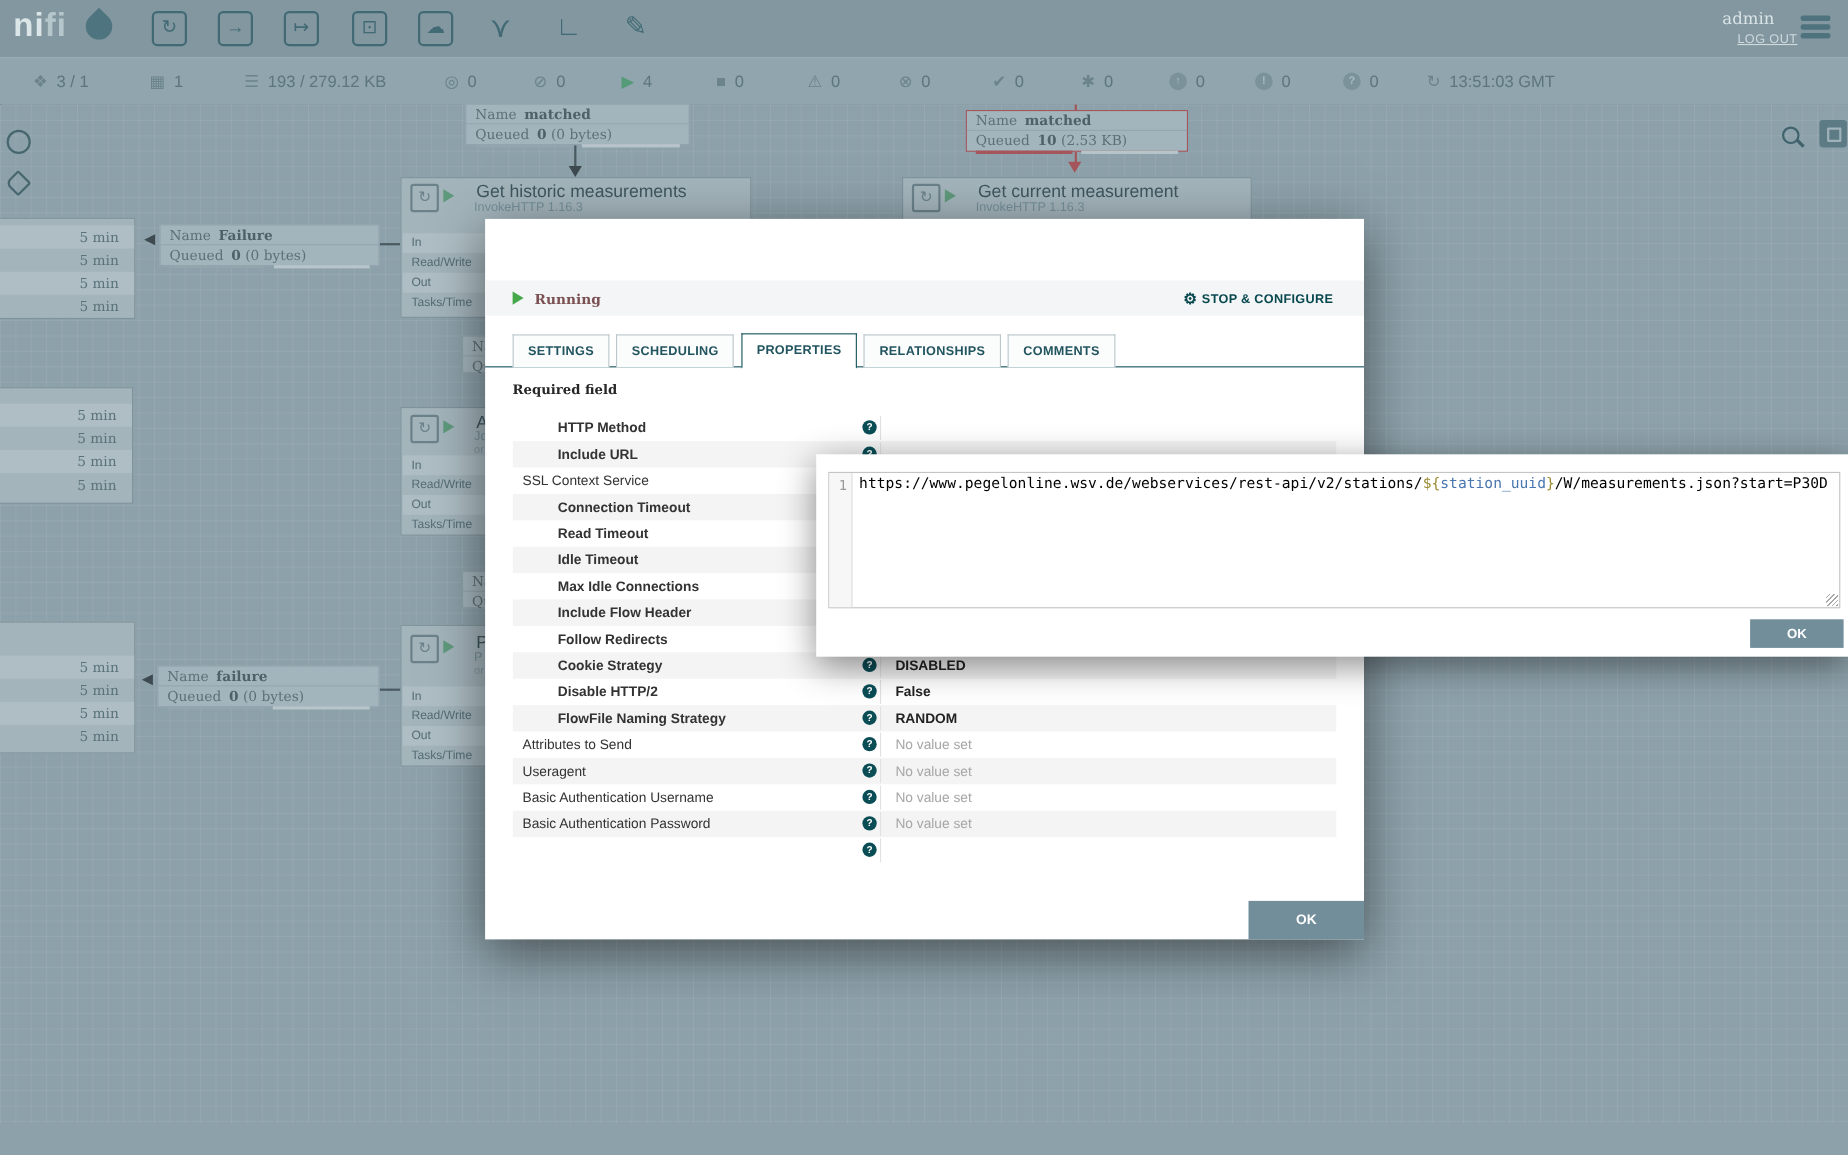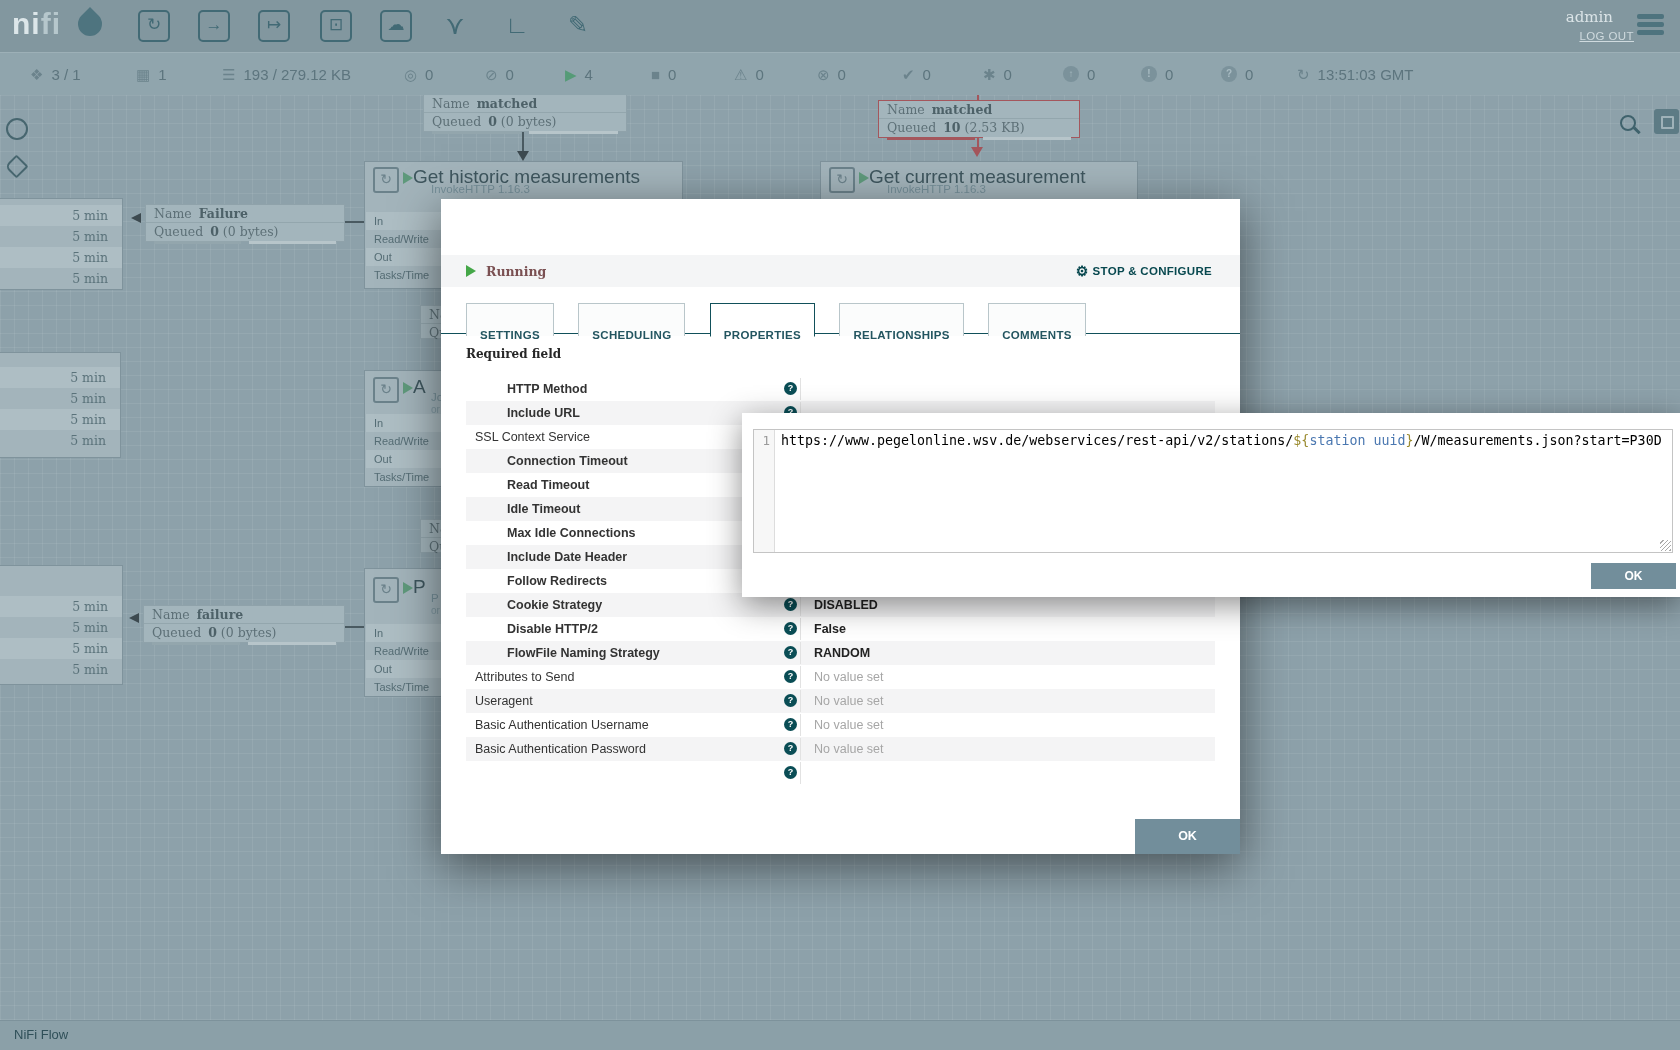--- a/index.html
+++ b/index.html
@@ -43,21 +43,21 @@
   .qlabel .v{color:#4d6168;font-weight:bold;margin-left:7px;}
   .qlabel .sz{margin-left:4px;}
   .qbars{position:relative;height:3px;margin:1px 8px 0 8px;}
   .qbars .bl{position:absolute;left:0;top:0;width:48%;height:3px;background:#93a6ad;}
   .qbars .br{position:absolute;right:0;top:0;width:48%;height:3px;background:#b7c5ca;}
   .qlabel.hl .bl{background:#a4565c;}
 
   .proc{position:absolute;background:#a3b4bb;border:1px solid #7f939c;box-sizing:border-box;overflow:hidden;}
   .proc-icon{position:absolute;width:22px;height:22px;border:2px solid #6b828b;border-radius:3px;color:#6b828b;font-size:14px;line-height:21px;text-align:center;}
   .tri-play{position:absolute;width:0;height:0;border-top:6px solid transparent;border-bottom:6px solid transparent;border-left:10px solid #5f9a7c;}
-  .proc-t1{position:absolute;left:48px;font-size:19px;color:#3e565e;white-space:nowrap;}
+  .proc-t1{position:absolute;left:68px;font-size:16px;color:#3e565e;white-space:nowrap;}
   .proc-t2{position:absolute;left:66px;font-size:11.5px;color:#76909a;white-space:nowrap;}
   .proc-t3{position:absolute;left:66px;font-size:10px;color:#7f98a1;white-space:nowrap;}
   .prow{position:absolute;left:1px;right:1px;height:18px;line-height:18px;padding-left:8px;font-size:11px;color:#556d75;white-space:nowrap;}
   .prow.alt{background:#aebec4;}
 
   .statblock{position:absolute;background:#a3b4bb;border:1px solid #7f939c;box-sizing:border-box;}
   .srow{height:21px;line-height:21px;text-align:right;padding-right:14px;font-size:12.5px;color:#5a727a;font-family:"DejaVu Serif",serif;}
   .srow.alt{background:#aebec4;}
 
   .vline{position:absolute;width:2px;background:#4a5a61;}
@@ -70,21 +70,21 @@
   
   .dialog{position:absolute;left:441px;top:199px;width:799px;height:655px;background:#fff;box-shadow:0 12px 45px rgba(0,0,0,.5);z-index:20;}
   .dlg-header{height:56px;background:#728e9b;}
   .dlg-title{padding:15px 0 0 25px;font-family:"DejaVu Serif",serif;font-weight:bold;font-size:19px;color:#fff;}
   .dlg-status{position:absolute;left:0;top:56px;right:0;height:32px;background:#f4f5f6;}
   .run-play{position:absolute;left:25px;top:10px;border-top:6px solid transparent;border-bottom:6px solid transparent;border-left:10px solid #44a748;width:0;height:0;}
   .run-text{position:absolute;left:45px;top:9px;font-family:"DejaVu Serif",serif;font-weight:bold;font-size:12.5px;color:#7a5052;}
   .stopcfg{position:absolute;right:28px;top:8px;font-weight:bold;font-size:11.5px;color:#08484f;letter-spacing:.3px;}
   .stopcfg .gear{font-size:14px;margin-right:4px;vertical-align:-1px;}
   .tabbar{position:absolute;left:0;right:0;top:104px;height:31px;border-bottom:1px solid #11505a;padding-left:25px;box-sizing:border-box;}
-  .tab{display:inline-block;height:30px;line-height:30px;padding:16px 13px;border:1px solid #b9c6ca;border-bottom:none;background:#fbfcfc;color:#235560;font-weight:bold;font-size:11.5px;letter-spacing:.3px;margin-right:20px;vertical-align:bottom;box-sizing:border-box;}
+  .tab{display:inline-block;height:30px;line-height:30px;padding:0 13px;border:1px solid #b9c6ca;border-bottom:none;background:#fbfcfc;color:#235560;font-weight:bold;font-size:11.5px;letter-spacing:.3px;margin-right:2px;vertical-align:bottom;box-sizing:border-box;}
   .tab.active{background:#fff;border:1px solid #11505a;border-bottom:1px solid #fff;height:32px;margin-bottom:-1px;position:relative;z-index:2;}
   .req{position:absolute;left:25px;top:148px;font-family:"DejaVu Serif",serif;font-weight:bold;font-size:12px;color:#262626;}
   .ptable{position:absolute;left:25px;top:178px;width:749px;height:438px;overflow:hidden;}
   .phead{height:30px;background:#728e9b;color:#fff;font-family:"DejaVu Serif",serif;font-weight:bold;font-size:12.5px;line-height:30px;position:relative;}
   .phead .c1{position:absolute;left:9px;}
   .phead .c2{position:absolute;left:348px;}
   .trow{height:24px;line-height:24px;position:relative;font-size:12.5px;color:#333;}
   .trow.alt{background:#f4f4f5;}
   .trow::after{content:"";position:absolute;left:334px;top:1px;bottom:1px;width:1px;background:#e2e2e2;}
   .tname{position:absolute;left:9px;white-space:nowrap;}
@@ -311,23 +311,20 @@
         <span class="sv">0</span>
       </div>
     <div class="stat" style="left:1297px;">
         <span class="ic">↻</span>
         <span class="sv">13:51:03 GMT</span>
       </div>
     <div class="search-ic"></div>
     <div class="tile"></div>
   </div>
 
-  <div class="bottombar">
-    <div class="crumb">NiFi Flow</div>
-  </div>
 
   <div class="dialog">
     <div class="dlg-status">
       <div class="run-play"></div>
       <div class="run-text">Running</div>
       <div class="stopcfg"><span class="gear">⚙</span><span>STOP &amp; CONFIGURE</span></div>
     </div>
 
     <div class="tabbar">
       <div class="tab">SETTINGS</div>
@@ -369,21 +366,21 @@
           <span class="tname reqd">Idle Timeout</span>
           <span class="thelp">?</span>
           <span class="tval"></span>
         </div>
       <div class="trow">
           <span class="tname reqd">Max Idle Connections</span>
           <span class="thelp">?</span>
           <span class="tval"></span>
         </div>
       <div class="trow alt">
-          <span class="tname reqd">Include Date Header</span>
+          <span class="tname reqd">Include Flow Header</span>
           <span class="thelp">?</span>
           <span class="tval"></span>
         </div>
       <div class="trow">
           <span class="tname reqd">Follow Redirects</span>
           <span class="thelp">?</span>
           <span class="tval">True</span>
         </div>
       <div class="trow alt">
           <span class="tname reqd">Cookie Strategy</span>

